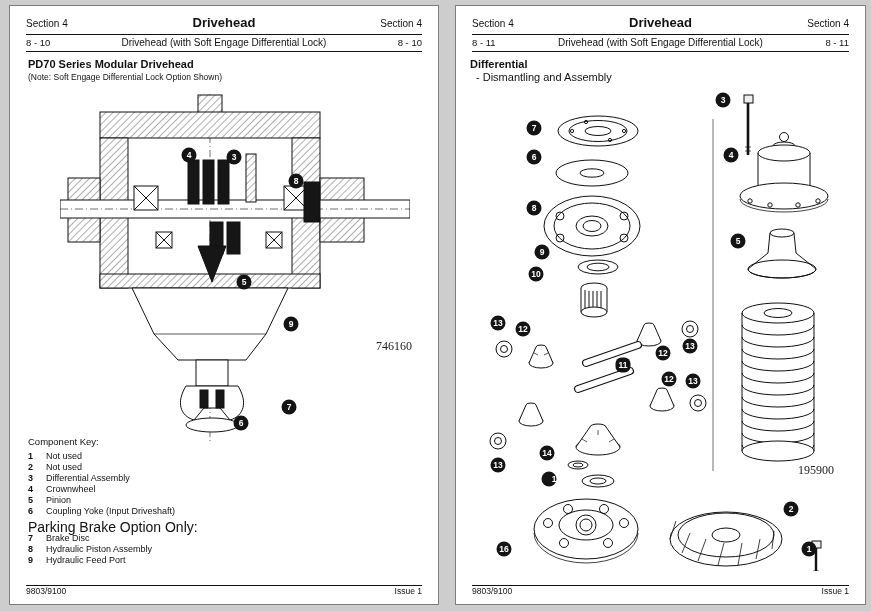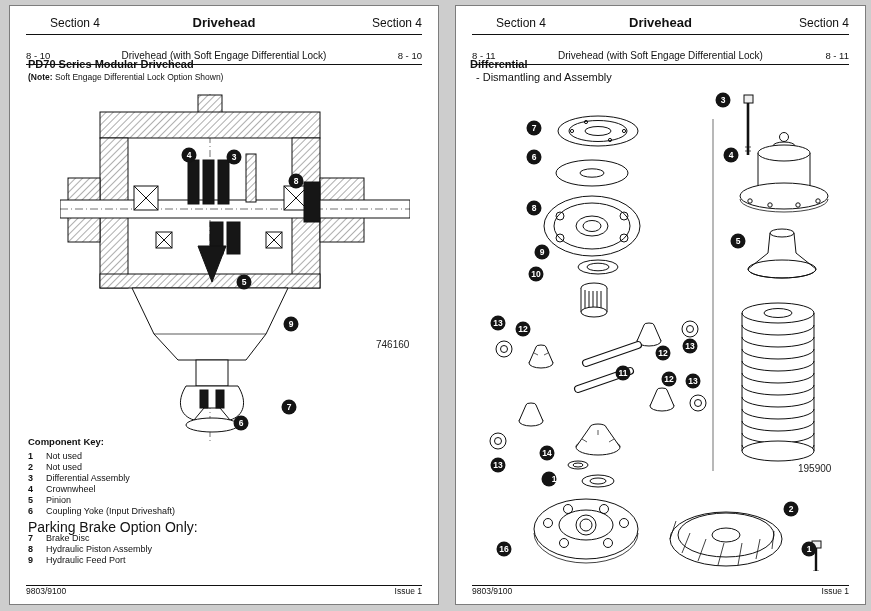--- a/index.html
+++ b/index.html
@@ -12,49 +12,49 @@
     overflow:hidden;
   }
   .page {
     position:absolute;
     background:#fff;
     border:1px solid #7d7d7d;
   }
   .hr { height:1px; background:#111; }
   .pg-header { position:absolute; left:16px; right:16px; top:9px; }
   .row1 { display:flex; justify-content:space-between; align-items:baseline; margin-bottom:4px; }
-  .sec { font-size:12px;margin-left:24px; }
+  .sec { font-size:10px; }
   .ttl { font-size:13px; font-weight:bold; }
-  .row2 { display:flex; justify-content:space-between; align-items:baseline; margin:15px 0 3px 0; }
+  .row2 { display:flex; justify-content:space-between; align-items:baseline; margin:2px 0 3px 0; }
   .pgno { font-size:9.5px; }
   .sub { font-size:10px; }
   .pg-footer { position:absolute; left:16px; right:16px; bottom:8px; }
   .pg-footer .frow { display:flex; justify-content:space-between; font-size:8.5px; }
   .heading { position:absolute; left:18px; top:52px; font-size:11px; font-weight:bold; }
   .note { position:absolute; left:18px; top:66px; font-size:8.5px; }
-  .note b { font-weight:bold;margin-top:32px; }
+  .note b { font-weight:normal;margin-top:32px; }
   .heading2a { position:absolute; left:14px; top:52px; font-size:11px; font-weight:bold; }
   .heading2b { position:absolute; left:20px; top:65px; font-size:11px; font-weight:normal; }
   .diagram { position:absolute; }
   .diagram svg { position:absolute; left:0; top:0; }
   .callout {
     position:absolute;
     width:15px; height:15px;
     border-radius:50%;
     background:#141414;
     color:#fff;
     font-size:8.5px;
     font-weight:bold;
     display:flex; align-items:center; justify-content:center;
     transform:translate(-50%,-50%);
     line-height:1;
   }
-  .figref { position:absolute; font-size:10px; color:#222; }
+  .figref { position:absolute; font-size:12px; color:#222;font-family:Liberation Serif, serif; }
   .keyblock { position:absolute; left:18px; top:430px; width:390px; }
-  .key-title { font-size:9.5px; font-weight:bold; margin-bottom:4px; }
+  .key-title { font-size:9.5px; font-weight:normal; margin-bottom:4px; }
   .key-row { display:flex; font-size:9px; line-height:11px; }
   .key-row .kn { width:18px; font-weight:bold; flex:0 0 18px; }
   .key-row .kd { flex:1; }
   .opt-title { font-size:14px; line-height:11px; margin-top:5px; }
 </style>
 </head>
 <body>
 
 <div class="page" style="left:9px;top:5px;width:430px;height:600px">
   <div class="pg-header">
@@ -361,21 +361,21 @@
       <span class="callout" style="left: 48px; top: 66px;">6</span>
       <span class="callout" style="left: 245px; top: 64px;">4</span>
       <span class="callout" style="left: 48px; top: 117px;">8</span>
       <span class="callout" style="left: 56px; top: 161px;">9</span>
       <span class="callout" style="left: 252px; top: 150px;">5</span>
       <span class="callout" style="left: 50px; top: 183px;">10</span>
       <span class="callout" style="left: 12px; top: 232px;">13</span>
       <span class="callout" style="left: 37px; top: 238px;">12</span>
       <span class="callout" style="left: 204px; top: 255px;">13</span>
       <span class="callout" style="left: 177px; top: 262px;">12</span>
-      <span class="callout" style="left: 137px; top: 282px;">11</span>
+      <span class="callout" style="left: 137px; top: 274px; border-radius: 6px;">11</span>
       <span class="callout" style="left: 183px; top: 288px;">12</span>
       <span class="callout" style="left: 207px; top: 290px;">13</span>
       <span class="callout" style="left: 61px; top: 362px;">14</span>
       <span class="callout" style="left: 12px; top: 374px;">13</span>
       <span class="callout" style="left: 63px; top: 388px; padding-left: 15px;">15</span>
       <span class="callout" style="left: 305px; top: 418px;">2</span>
       <span class="callout" style="left: 18px; top: 458px;">16</span>
       <span class="callout" style="left: 323px; top: 458px;">1</span>
     </div>
 

